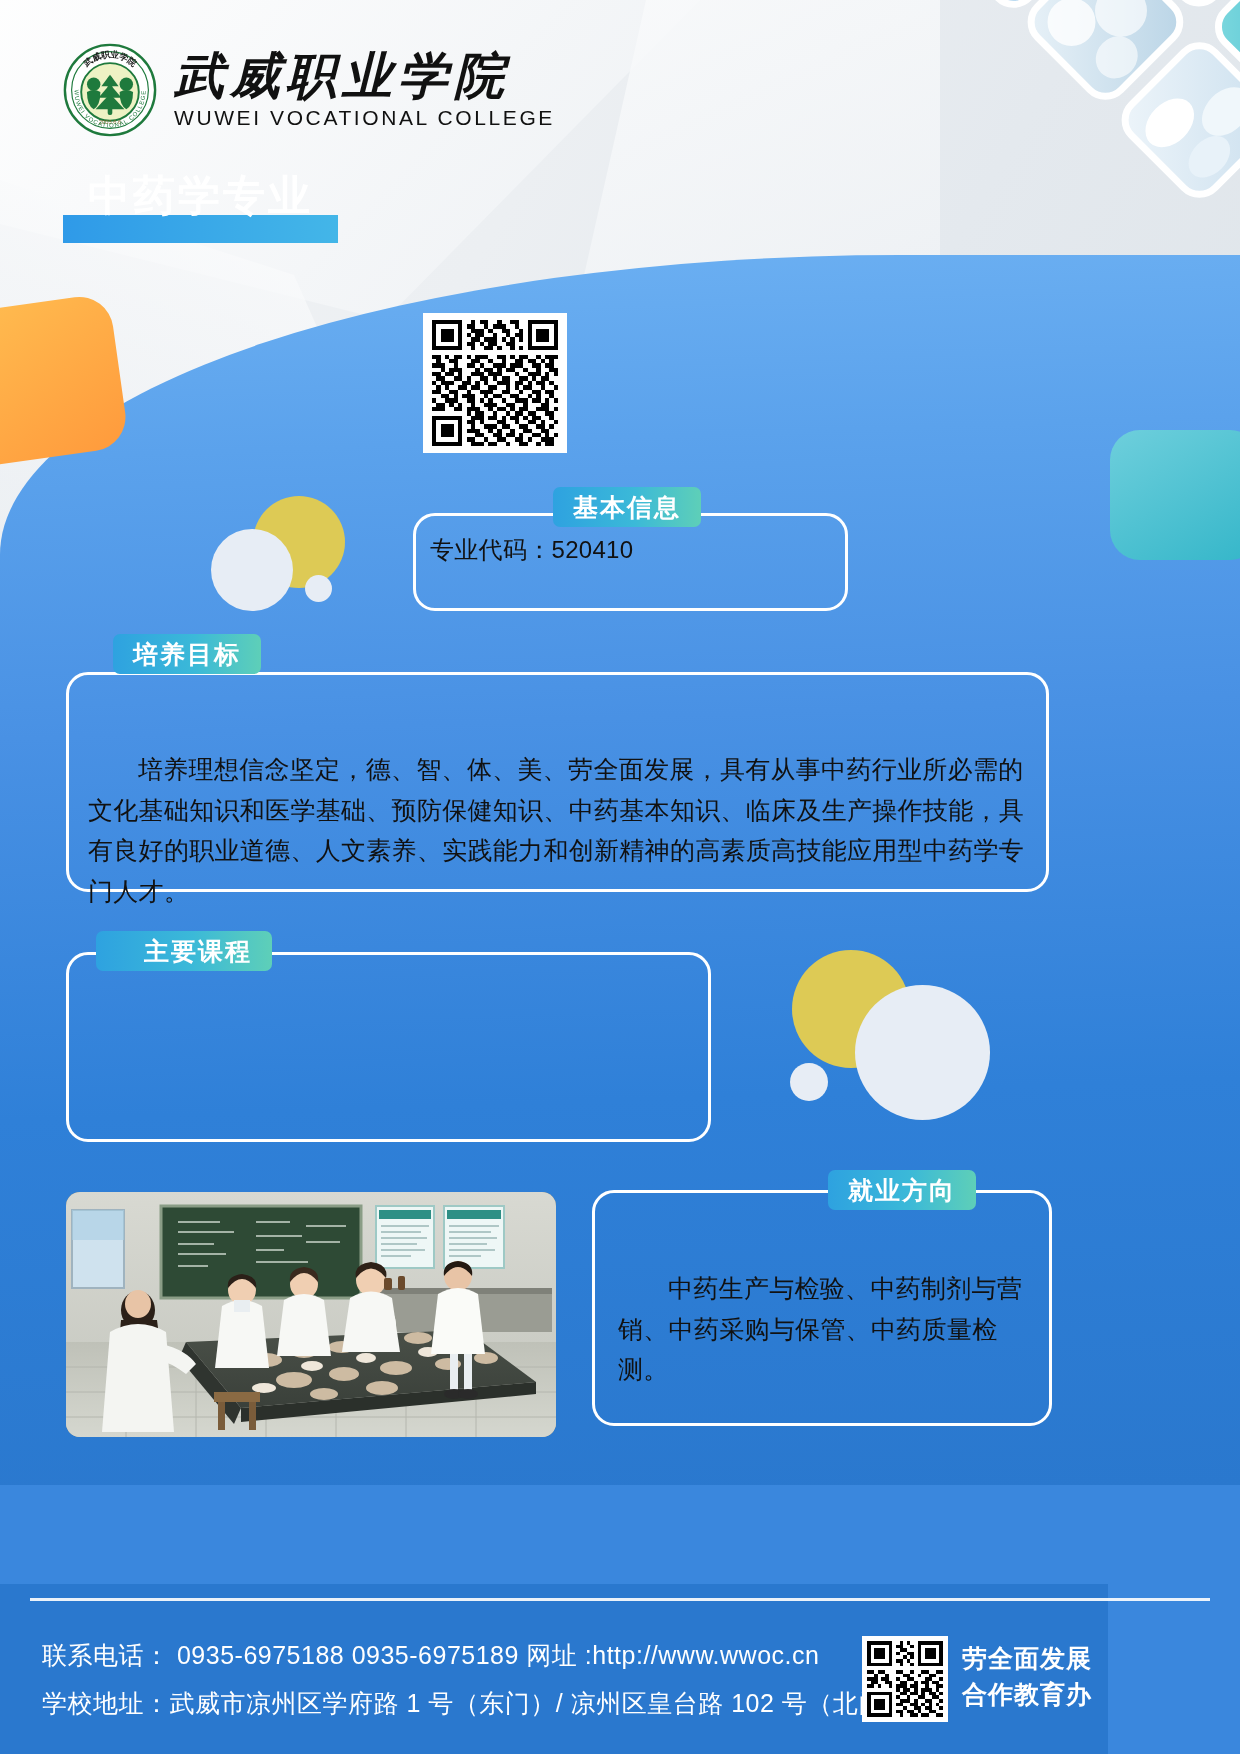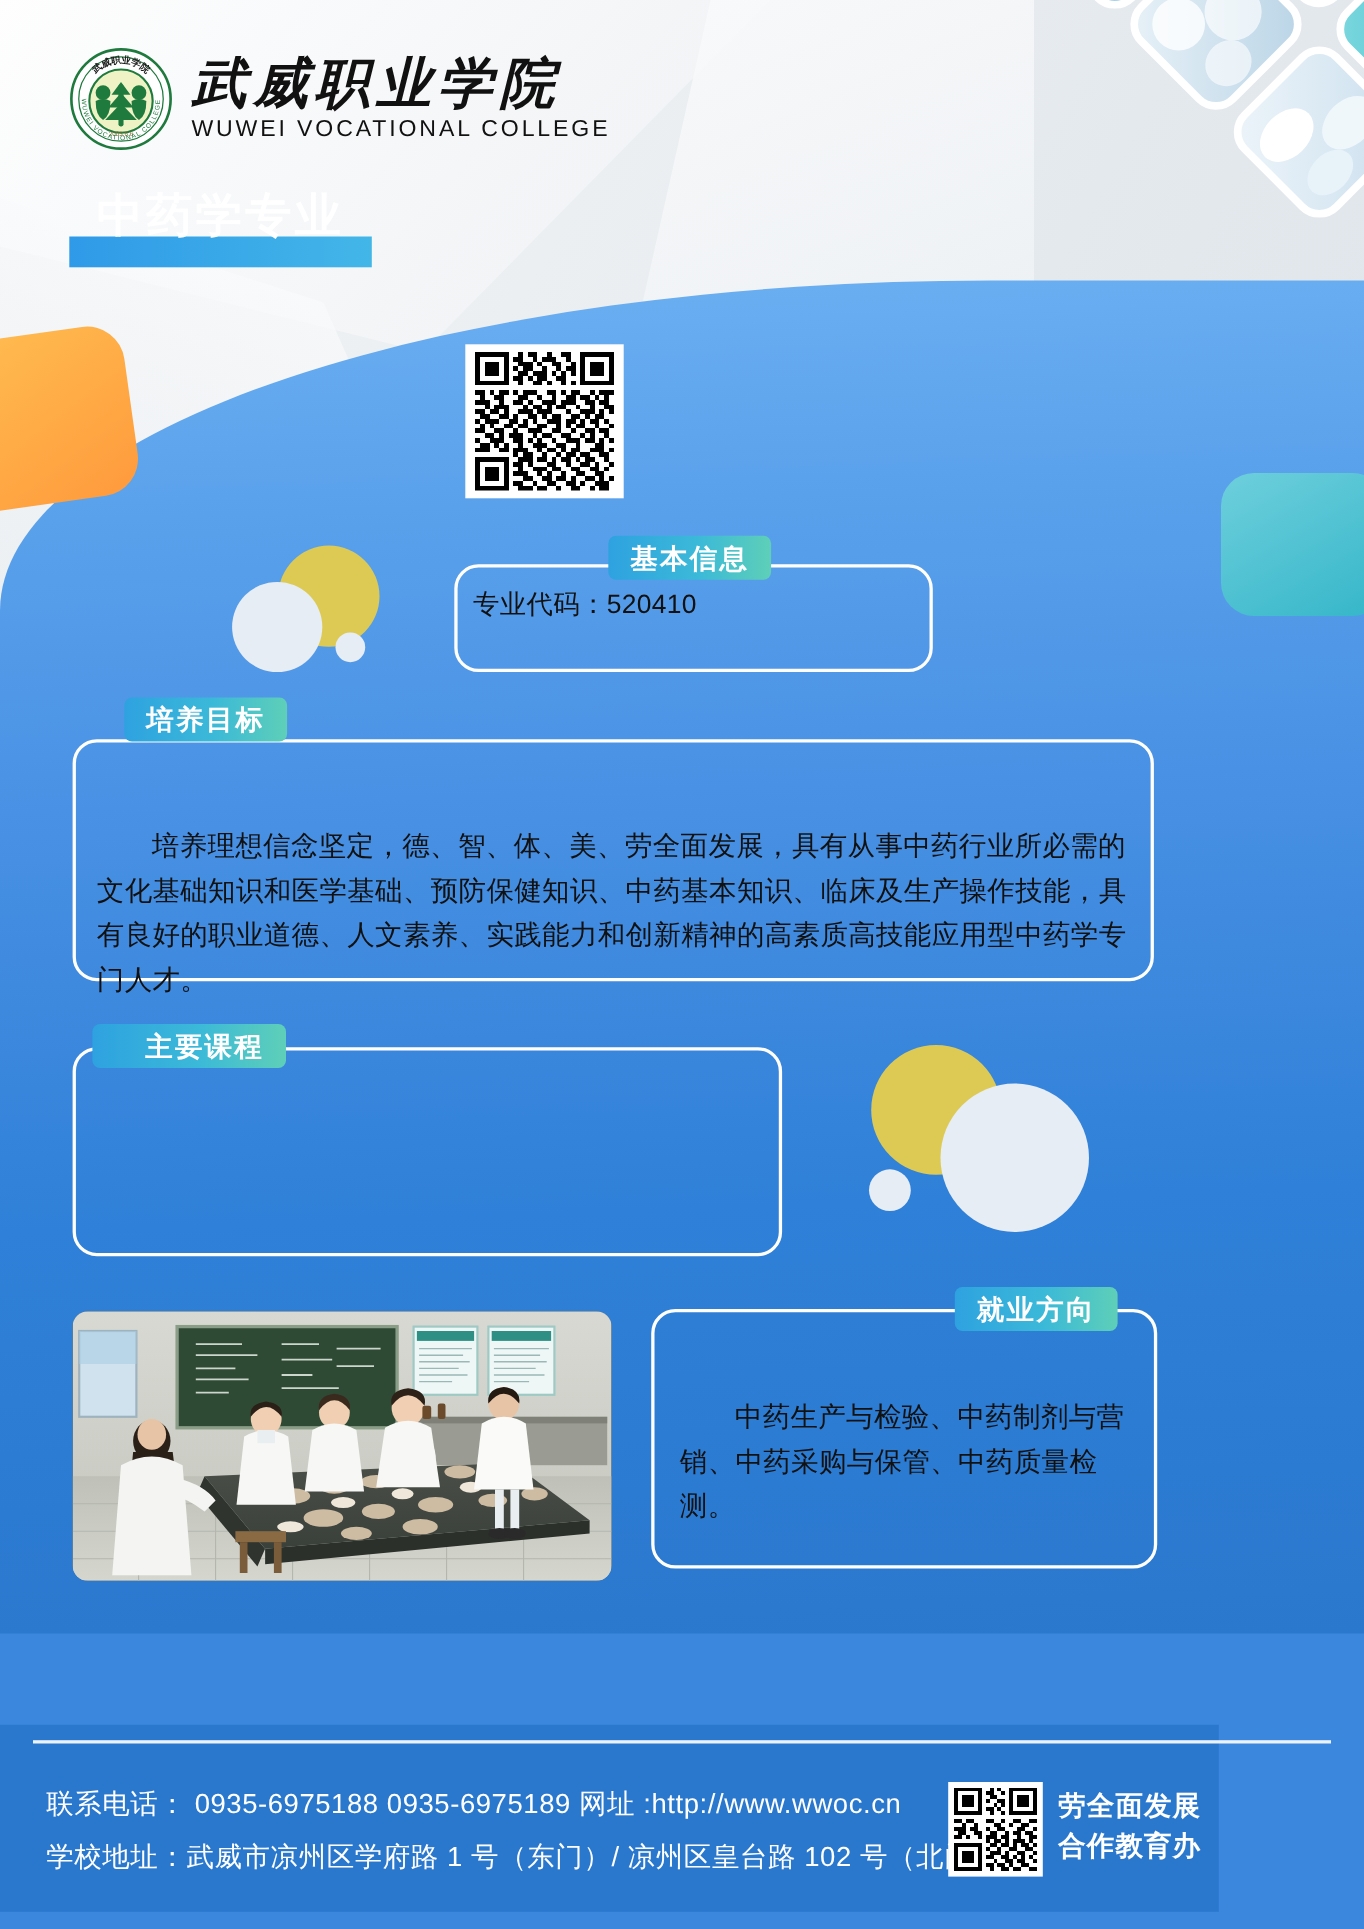--- a/index.html
+++ b/index.html
@@ -129,37 +129,37 @@
   #basic-label { left: 553px; top: 487px; }
   #basic-text { left: 430px; top: 531px; width: 400px; font-size: 24px; line-height: 1.55; }
 
   
   #goal-panel  { left: 66px; top: 672px; width: 983px; height: 220px; }
   #goal-label  { left: 92px; top: 634px; margin-left: 21px; }
   #goal-text   { left: 88px; top: 733px; width: 948px; margin-top: 16px; }
 
   
   #course-panel { left: 66px; top: 952px; width: 645px; height: 190px; }
-  #course-label { left: 84px; top: 931px; padding-left: 48px; }
+  #course-label { left: 96px; top: 931px; padding-left: 48px; }
   #course-text  { left: 86px; top: 1000px; width: 610px; }
 
   
   #emp-panel { left: 592px; top: 1190px; width: 460px; height: 236px; }
-  #emp-label { left: 868px; top: 1170px; }
+  #emp-label { left: 828px; top: 1170px; }
   #emp-text  { left: 618px; top: 1268px; width: 412px; }
 
   
   .photo {
     position: absolute; left: 66px; top: 1192px; width: 490px; height: 245px;
     border-radius: 14px; overflow: hidden; background: #6b6f63;
   }
 
   
   .footer {
-    position: absolute; left: 0; bottom: 16px; width: 1108px; height: 170px;
+    position: absolute; left: 0; bottom: 0; width: 1108px; height: 170px;
     background: #2a78ce;
   }
   .footer-rule {
     position: absolute; left: 30px; top: 14px; width: 1180px; height: 3px;
     background: rgba(255,255,255,.9);
   }
   .footer-line {
     position: absolute; color: #fff; font-size: 25px; letter-spacing: .5px;
     font-family: "Liberation Sans","DejaVu Sans",sans-serif; white-space: nowrap;
   }

